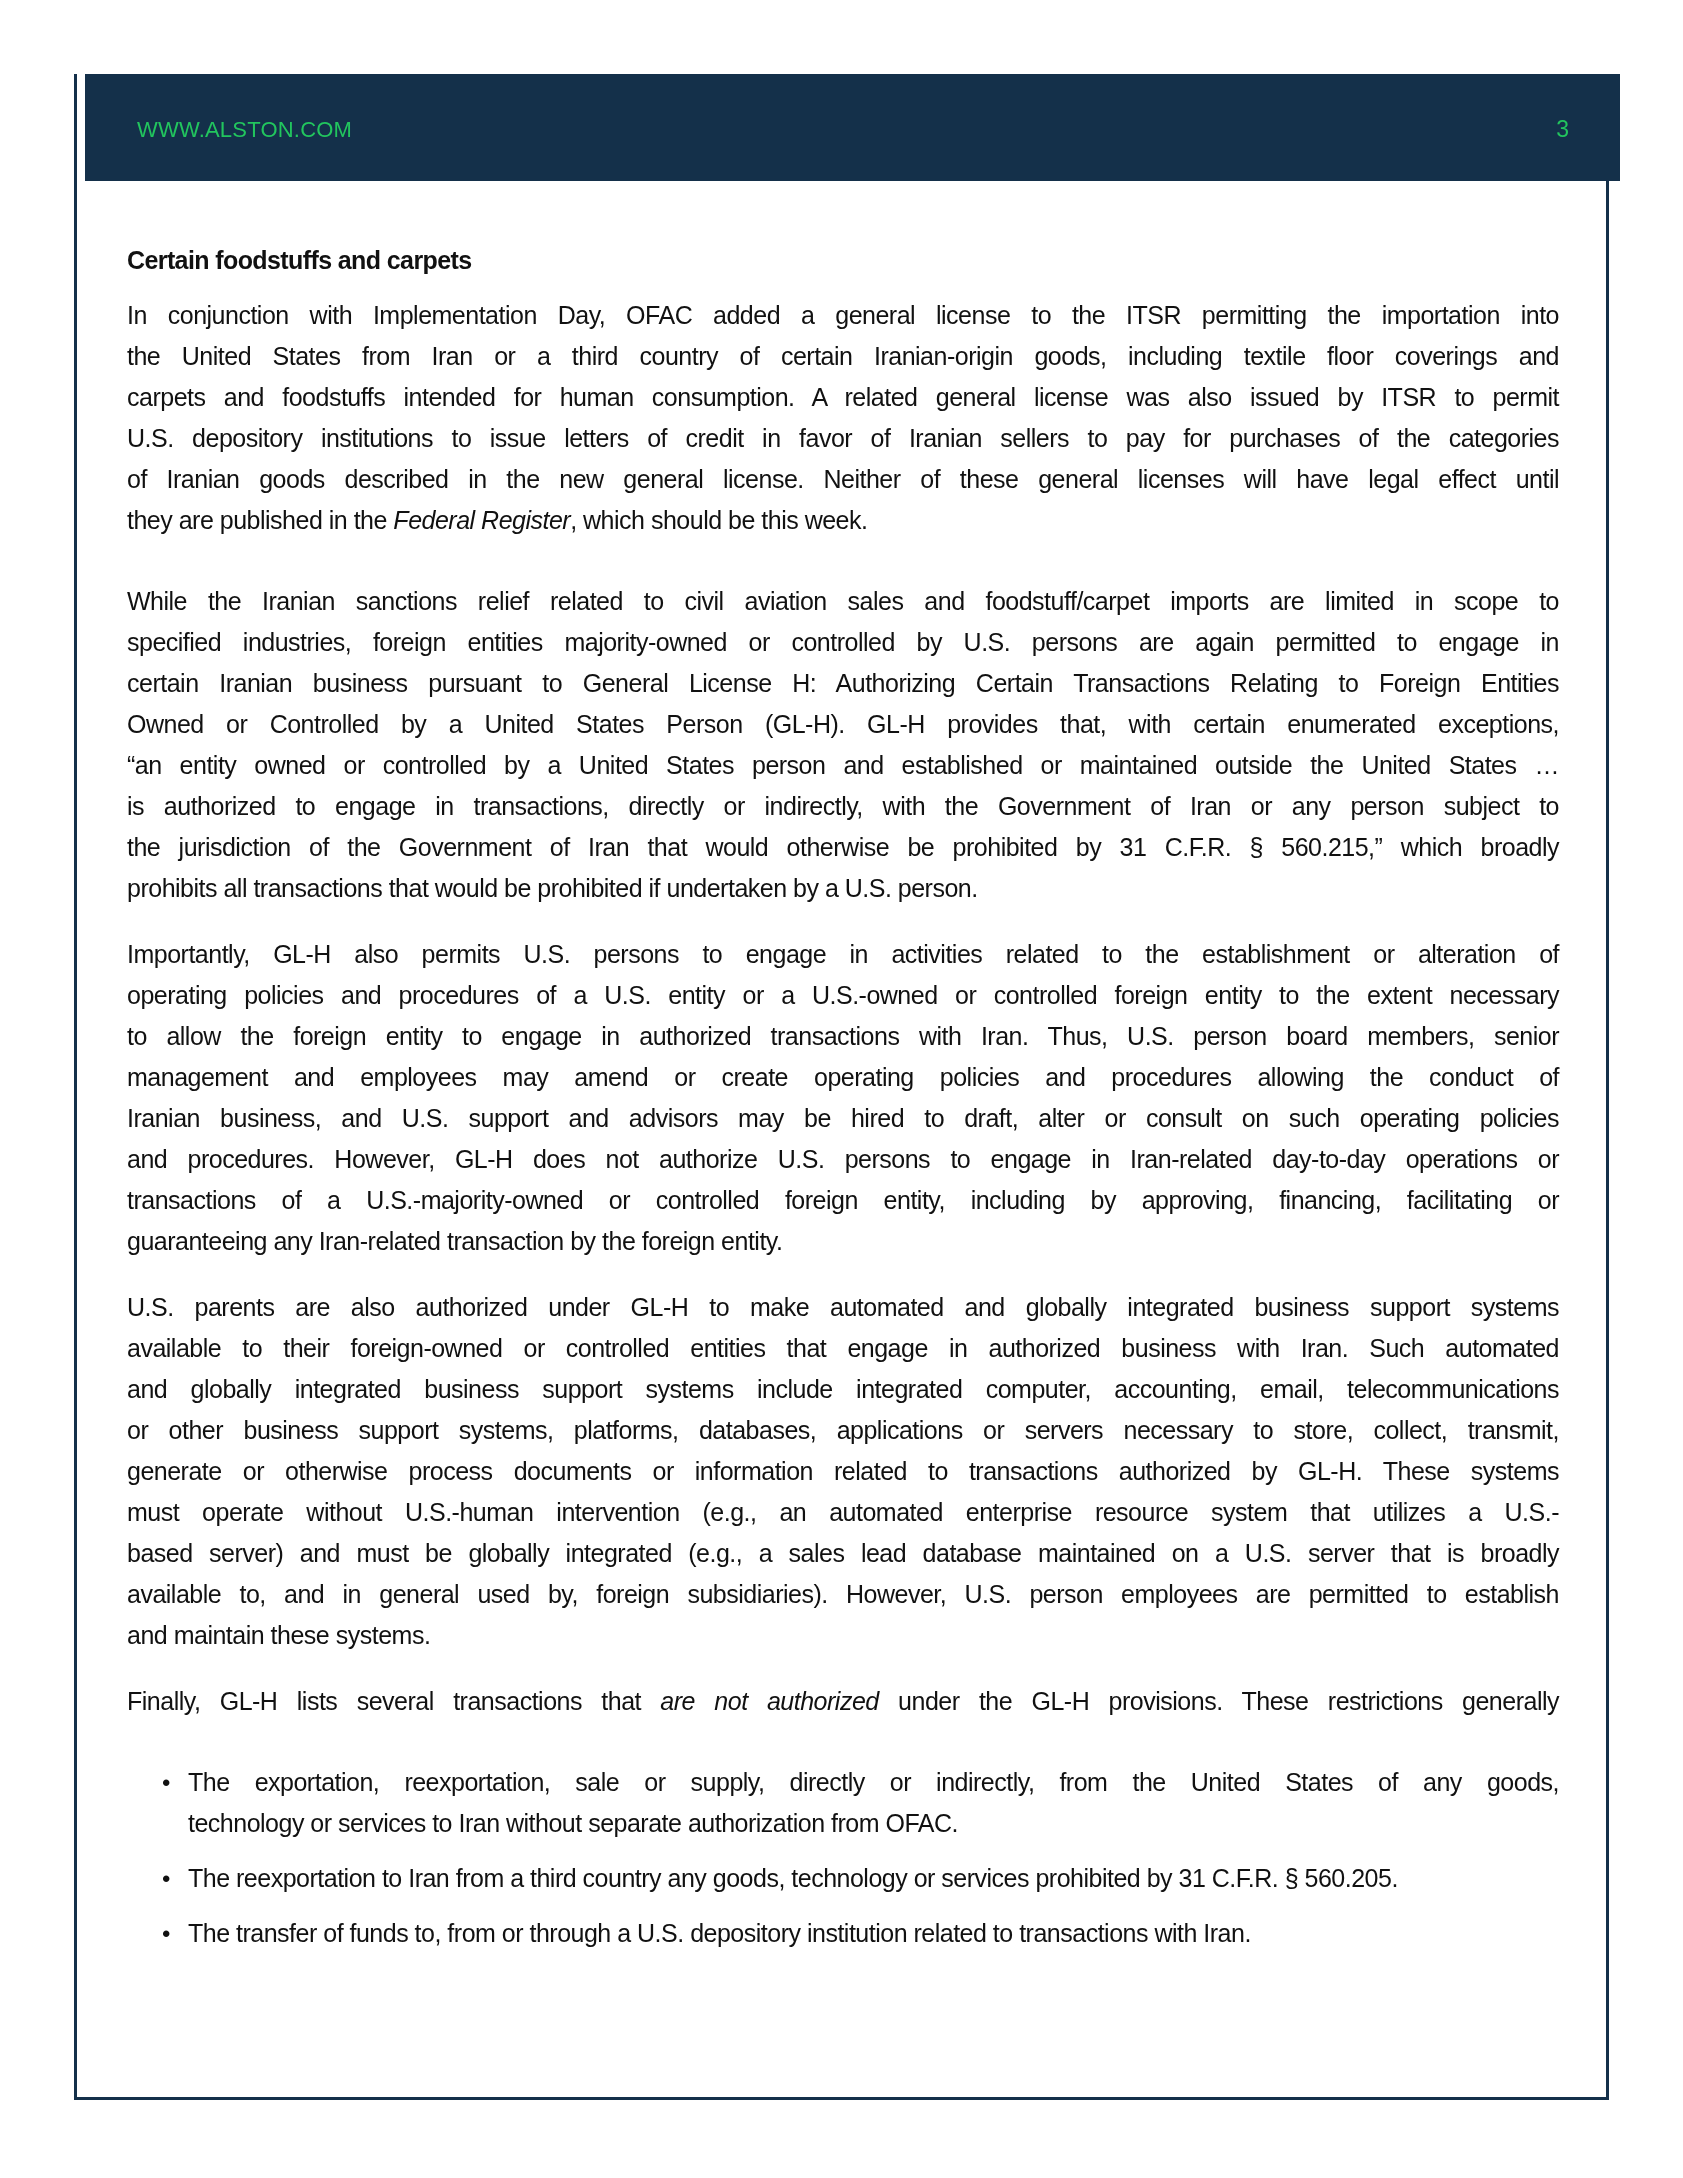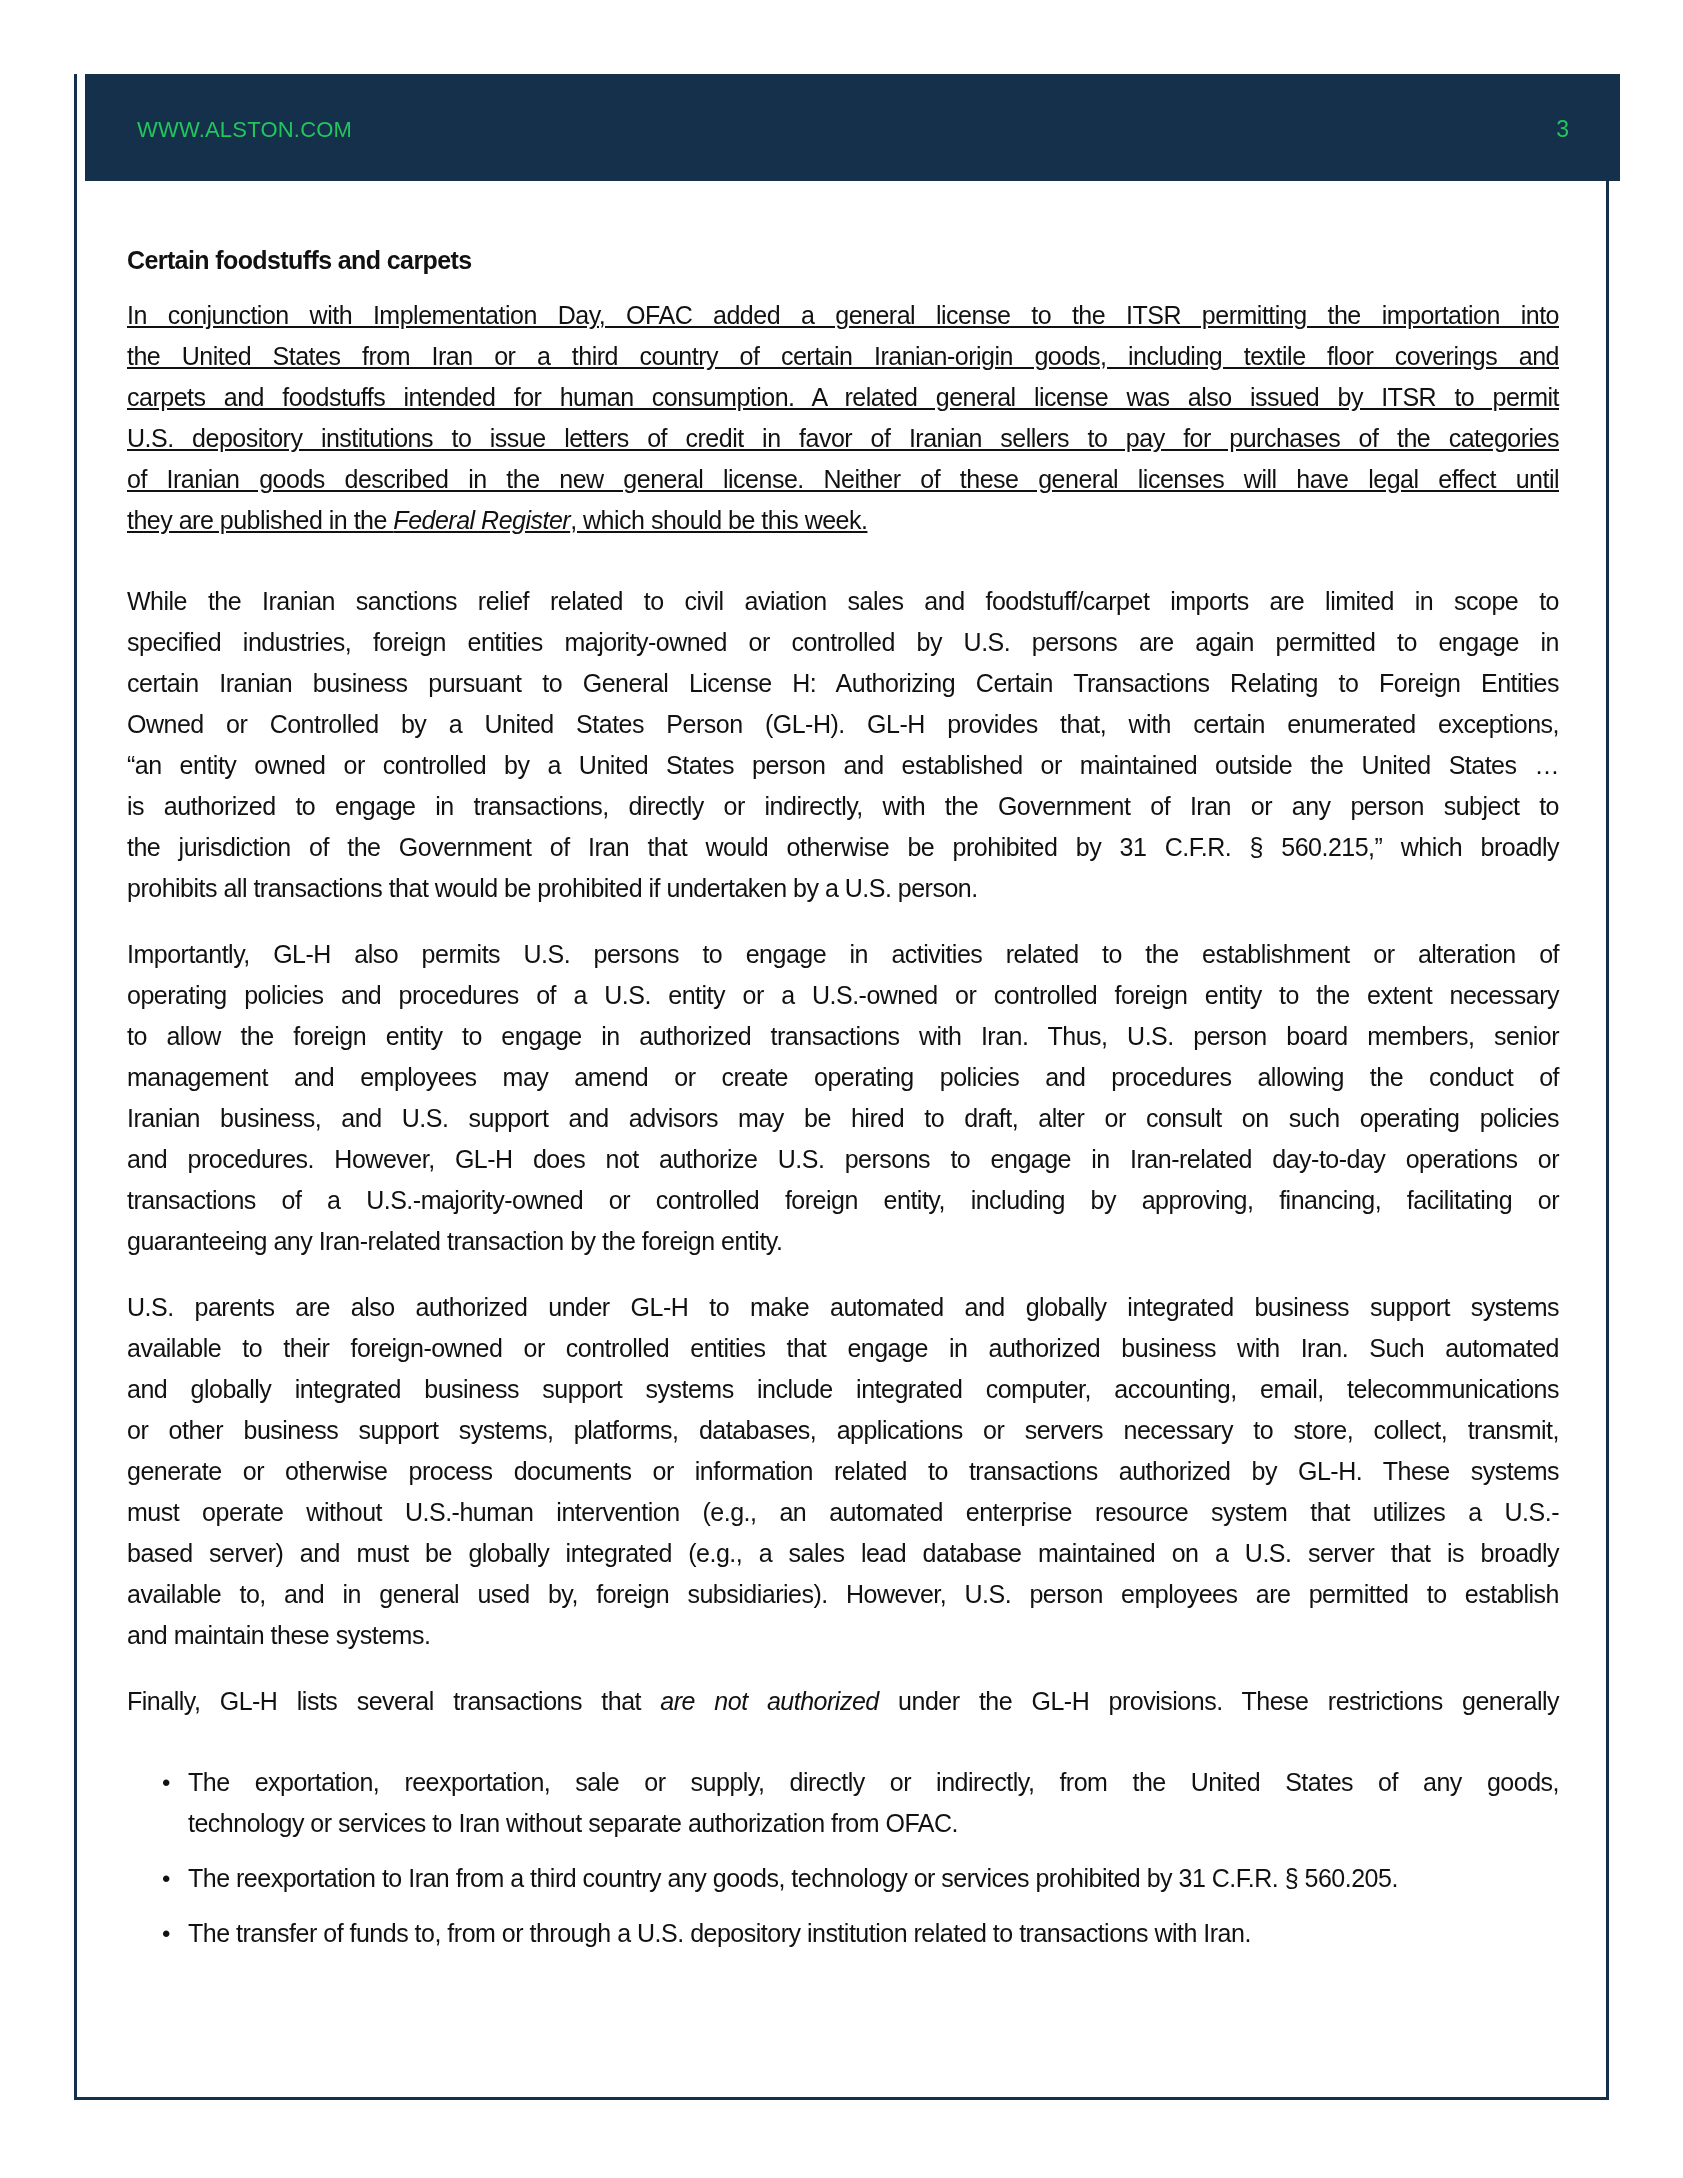--- a/index.html
+++ b/index.html
@@ -9,21 +9,21 @@
            border: 3px solid #14304a; border-top: none; box-sizing: content-box; }
   .header { position: absolute; left: 74px; top: 74px; width: 1535px; height: 107px;
             background: #14304a; color: #22c55e; margin-left: 11px; }
   .header .site { position: absolute; left: 52px; top: 0; line-height: 111px; height: 111px;
                   font-size: 22px; letter-spacing: 0.2px; font-weight: normal; }
   .header .pgnum { position: absolute; right: 51px; top: 0; line-height: 111px; height: 111px;
                    font-size: 23px; }
   .content { position: absolute; left: 127px; top: 240px; width: 1432px; }
   .h { font-weight: bold; font-size: 25px; line-height: 41px;
        height: 41px; margin: 0; letter-spacing: -0.6px; }
-  .h + .para { margin-top: 14px; text-decoration: underline; }
+  .h + .para { margin-top: 14px; }
   .para { margin: 0 0 25px 0; font-size: 25px; letter-spacing: -0.5px; }
   .para.gap-big { margin-bottom: 40px; }
   .line { display: block; height: 41px; line-height: 41px; text-align: justify;
           text-align-last: justify; white-space: nowrap; overflow: visible; }
   .line.last { text-align-last: left; }
   .line i { font-style: italic; }
   ul.bullets { list-style: none; margin: 40px 0 0 0; padding: 0; }
   ul.bullets li { position: relative; padding-left: 61px; margin-bottom: 14px;
                   font-size: 25px; letter-spacing: -0.5px; }
   ul.bullets li .dot { position: absolute; left: 35px; top: 0; line-height: 41px; font-size: 24px; }

